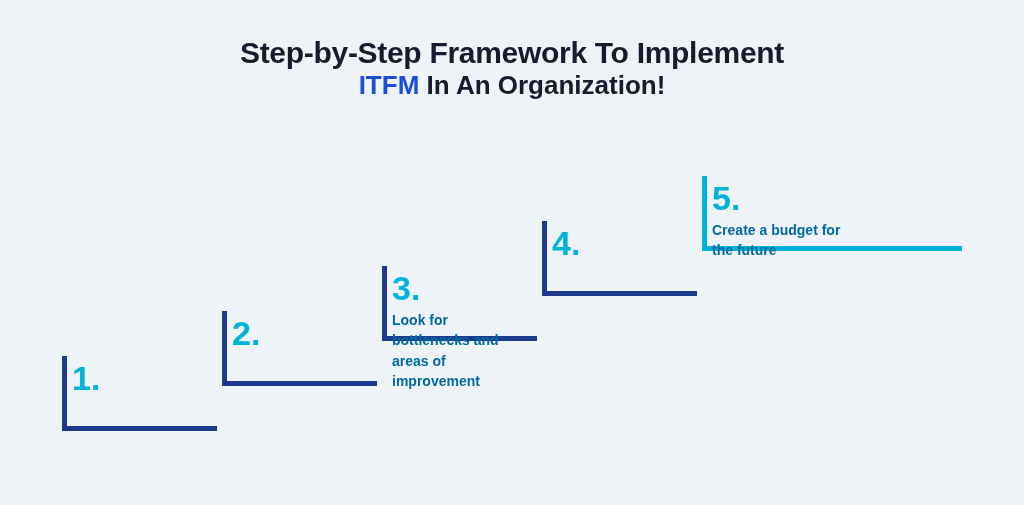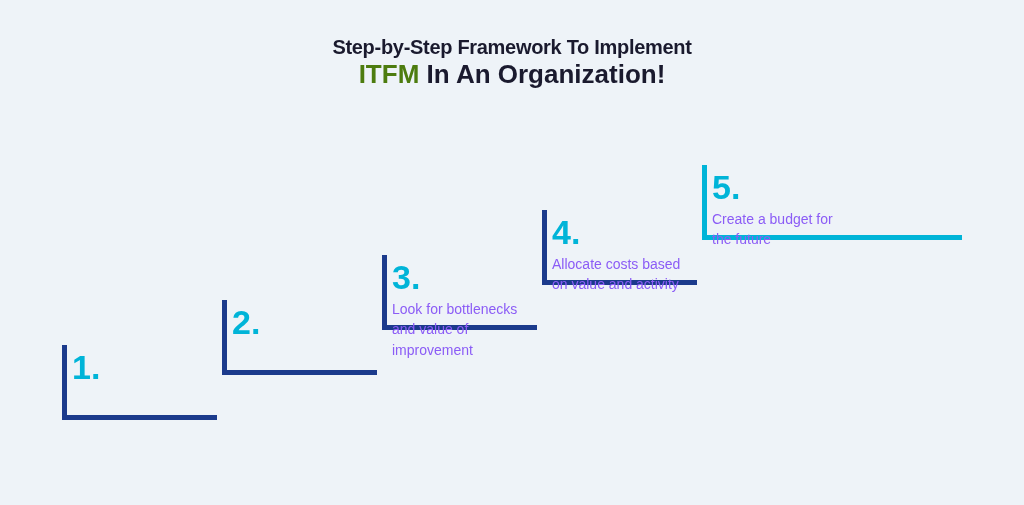--- a/index.html
+++ b/index.html
@@ -15,34 +15,34 @@
       align-items: center;
     }
 
     .header {
       text-align: center;
       margin-top: 36px;
       margin-bottom: 30px;
     }
 
     .header-line1 {
-      font-size: 20px;
+      font-size: 30px;
       font-weight: 900;
       color: #1a1a2e;
       letter-spacing: -0.3px;
     }
 
     .header-line2 {
       font-size: 26px;
       font-weight: 900;
       color: #1a1a2e;
     }
 
     .itfm-highlight {
-      color: #4d7c0f;
+      color: #1d4ed8;
       margin-top: 8px;
     }
 
     
 
     .steps-wrapper {
       position: relative;
       width: 960px;
       height: 310px;
     }
@@ -56,22 +56,22 @@
 
     .sblock .num {
       font-size: 34px;
       font-weight: 900;
       color: #00b4d8;
       line-height: 1;
     }
 
     .sblock .desc {
       font-size: 14px;
-      font-weight: 400;
-      color: #8b5cf6;
+      font-weight: 700;
+      color: #0369a1;
       line-height: 1.45;
       margin-top: 5px;
       max-width: 130px;
     }
 
     
     .hline {
       position: absolute;
       height: 5px;
       background: #1b3a8c;
@@ -108,27 +108,26 @@
     </div>
     <div class="hline" style="left: 190px; top: 250px; width: 155px;"></div>
     <div class="vline" style="left: 190px; top: 180px; height: 75px;"></div>
     <div class="sblock" style="left: 200px; top: 185px;">
       <div class="num">2.</div>
     </div>
     <div class="hline" style="left: 350px; top: 205px; width: 155px;"></div>
     <div class="vline" style="left: 350px; top: 135px; height: 75px;"></div>
     <div class="sblock" style="left: 360px; top: 140px;">
       <div class="num">3.</div>
-      <div class="desc">Look for bottlenecks and value of improvement</div>
+      <div class="desc">Look for bottlenecks and areas of improvement</div>
     </div>
     <div class="hline" style="left: 510px; top: 160px; width: 155px;"></div>
     <div class="vline" style="left: 510px; top: 90px; height: 75px;"></div>
     <div class="sblock" style="left: 520px; top: 95px;">
       <div class="num">4.</div>
-      <div class="desc">Allocate costs based on value and activity</div>
     </div>
     <div class="hline cyan-line" style="left: 670px; top: 115px; width: 260px;"></div>
     <div class="vline cyan-line" style="left: 670px; top: 45px; height: 75px;"></div>
     <div class="sblock" style="left: 680px; top: 50px;">
       <div class="num">5.</div>
       <div class="desc">Create a budget for the future</div>
     </div>
   </div>
 
 </body></html>

